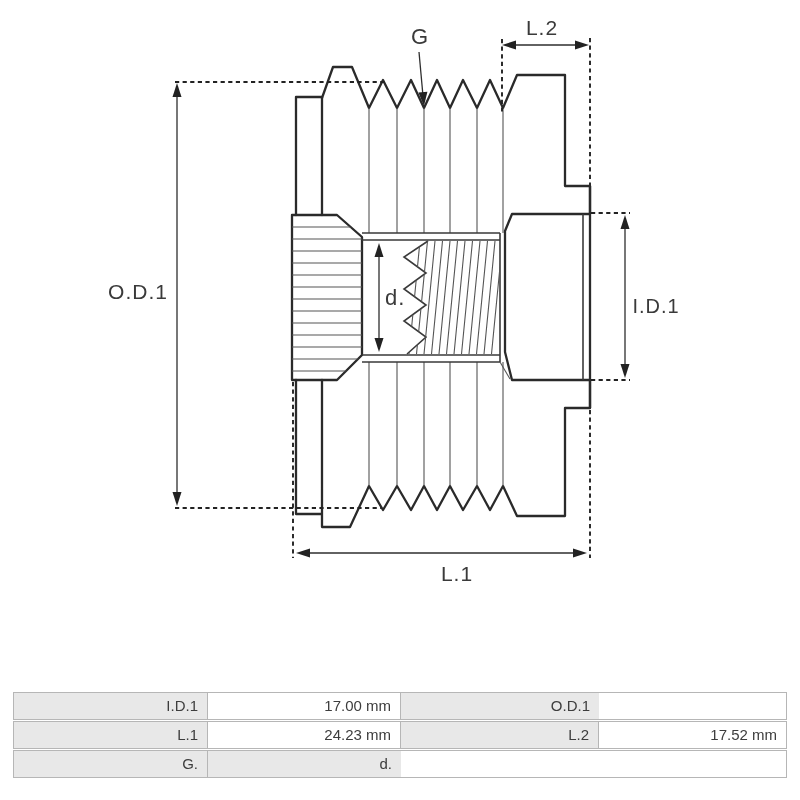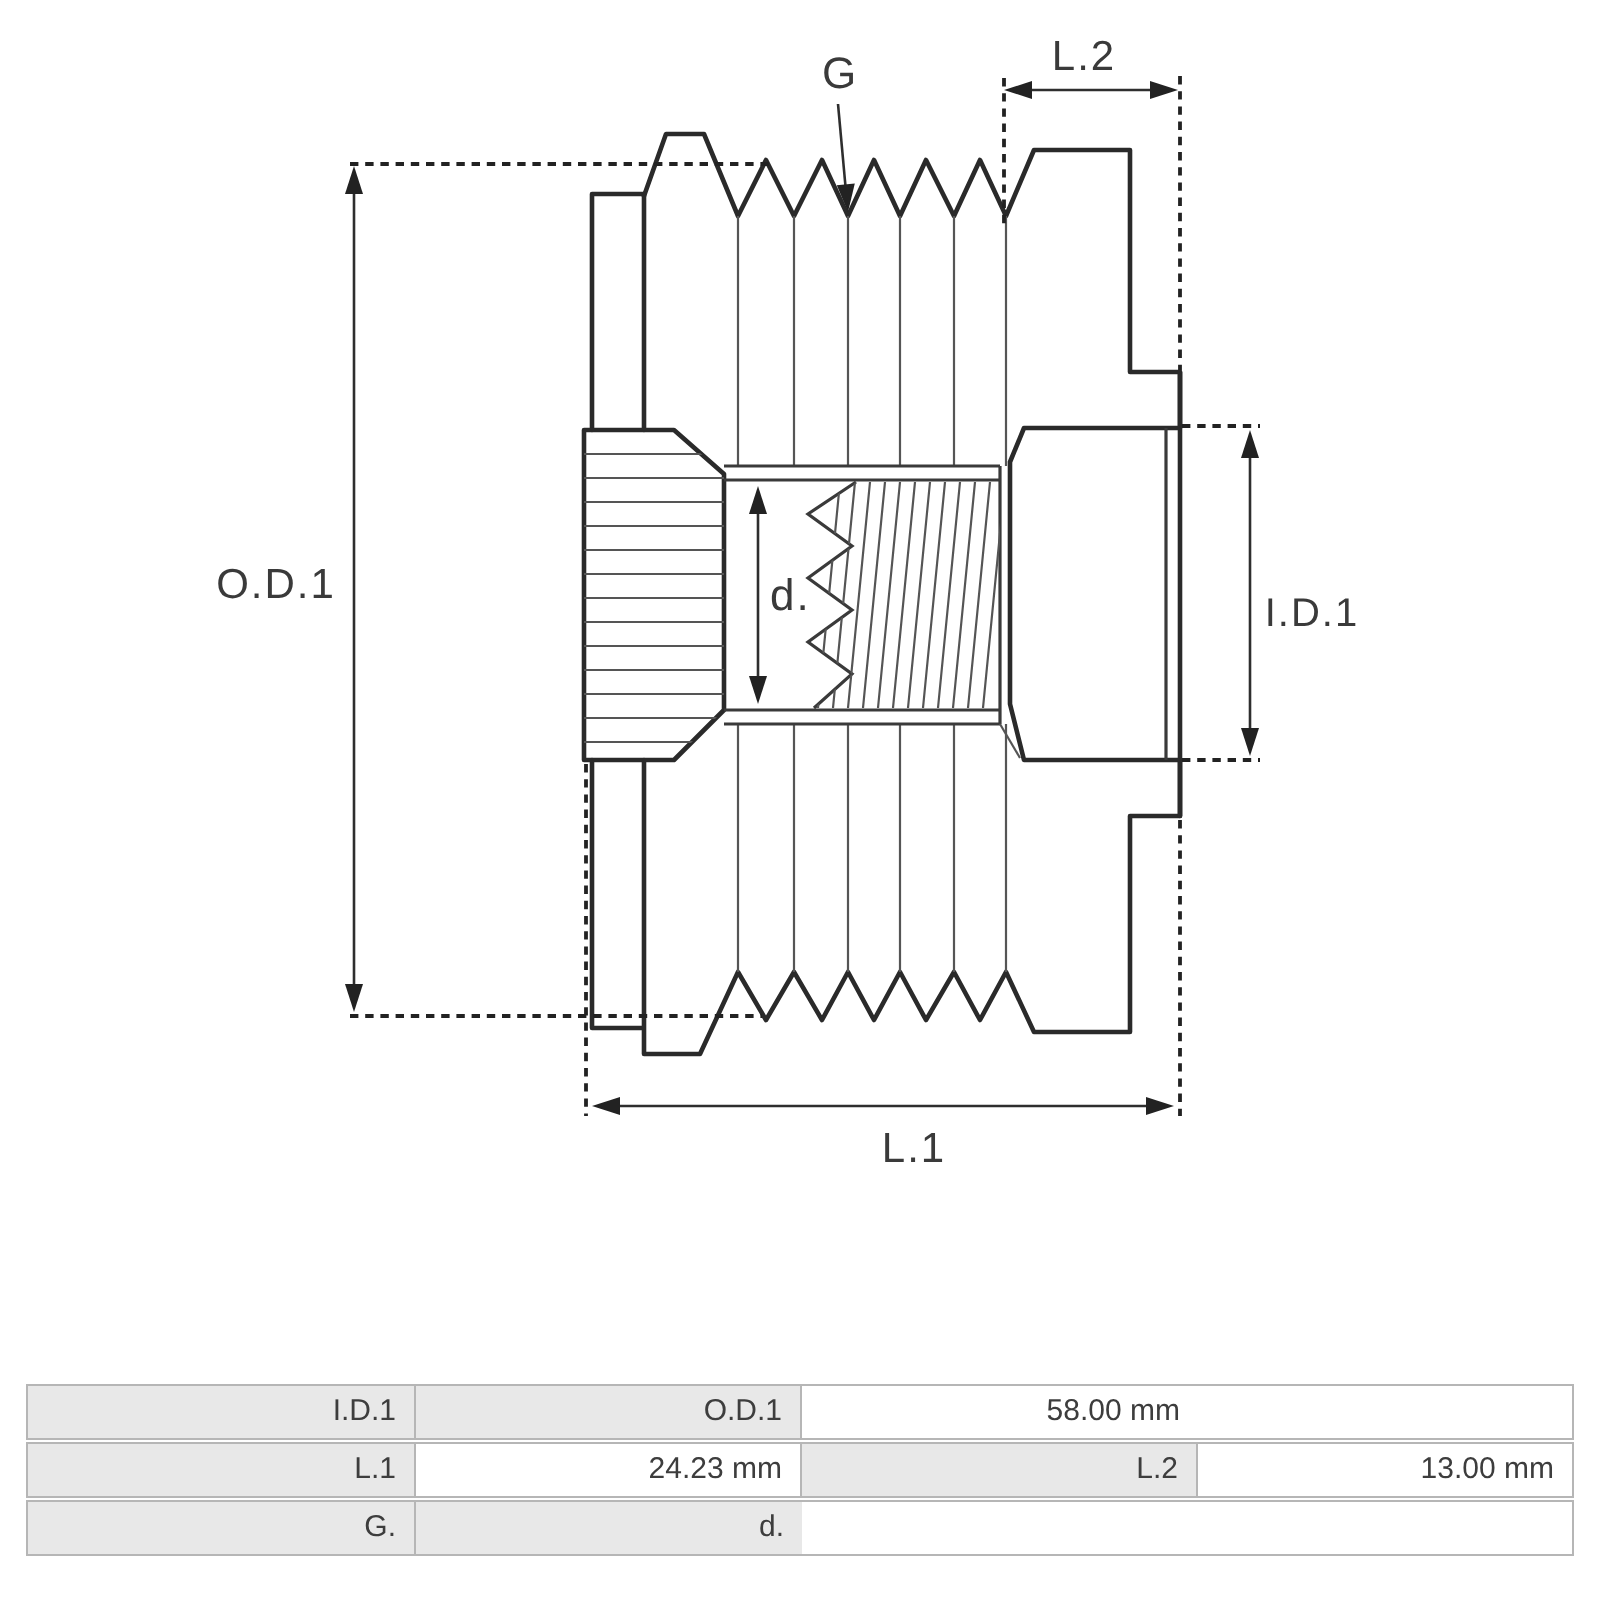--- a/index.html
+++ b/index.html
@@ -132,28 +132,28 @@
       <path class="dim" d="M300,553 H583"></path>
       <path class="ah" d="M296,553 l14,-4.5 l0,9 z"></path>
       <path class="ah" d="M587,553 l-14,-4.5 l0,9 z"></path>
       <text x="457" y="581" font-size="21" text-anchor="middle">L.1</text>
     </g>
   </svg>
 
   <div id="spec-table">
     <div class="trow">
       <div class="tcell lbl">I.D.1</div>
+      <div class="tcell val">17.00 mm</div>
       <div class="tcell lbl">O.D.1</div>
-      <div class="tcell val">58.00 mm</div>
     </div>
     <div class="trow">
       <div class="tcell lbl">L.1</div>
       <div class="tcell val">24.23 mm</div>
       <div class="tcell lbl">L.2</div>
-      <div class="tcell val">13.00 mm</div>
+      <div class="tcell val">17.52 mm</div>
     </div>
     <div class="trow">
       <div class="tcell lbl">G.</div>
       <div class="tcell lbl">d.</div>
     </div>
   </div>
 
 </div>
 
 </body></html>

